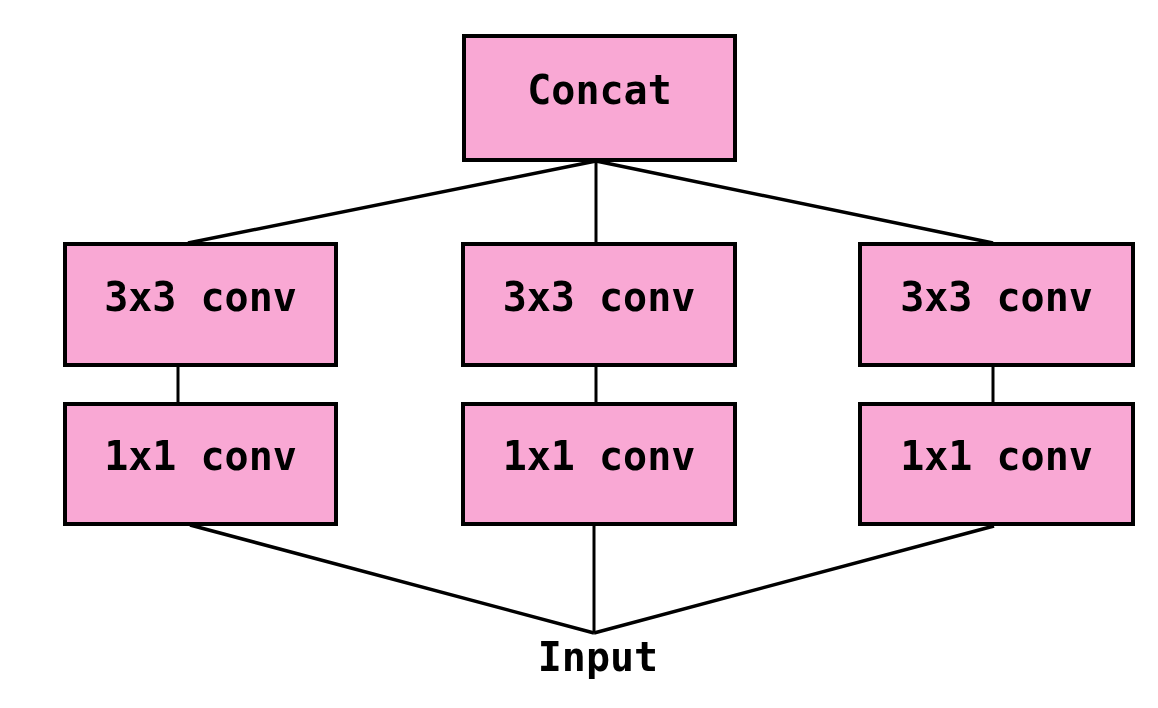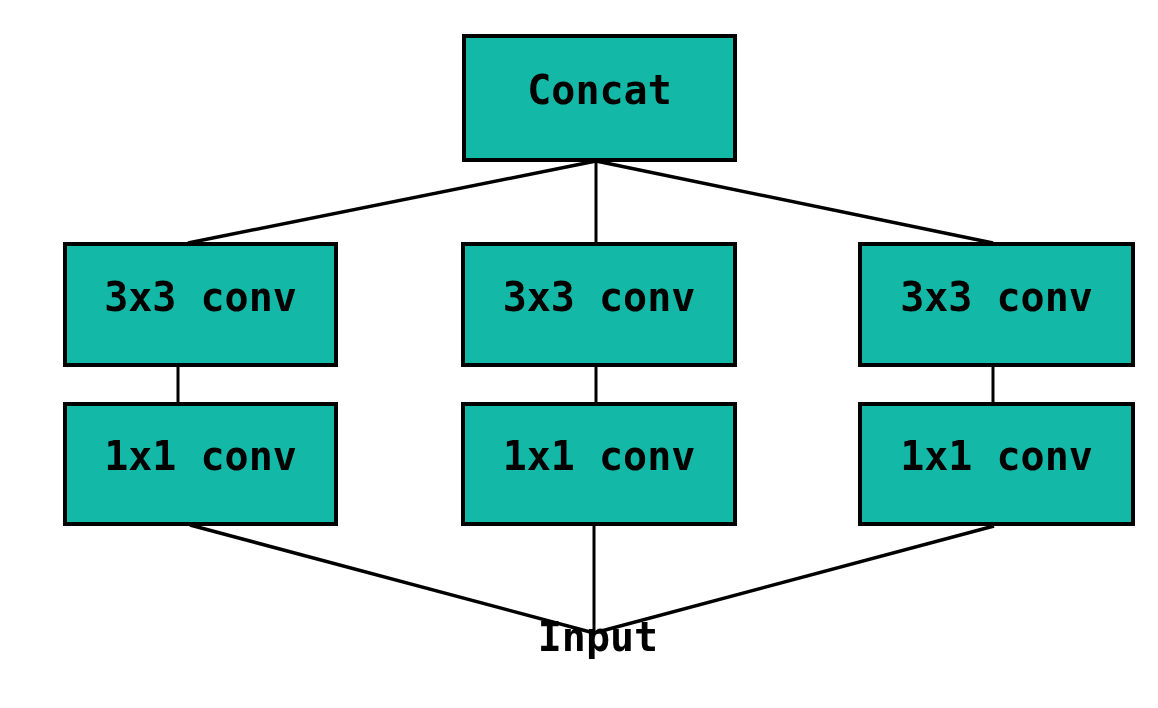--- a/index.html
+++ b/index.html
@@ -25,21 +25,21 @@
   }
   .edges line {
     stroke: #000000;
   }
   .edge-fan { stroke-width: 3.5; }
   .edge-connector { stroke-width: 3; }
   .node {
     position: absolute;
     box-sizing: border-box;
     border: 4px solid #000000;
-    background: #14b8a6;
+    background: #f9a8d4;
     display: flex;
     align-items: center;
     justify-content: center;
     padding-bottom: 16px; 
   }
   .node-label {
     font-size: 40px;
     font-weight: bold;
     letter-spacing: 0px;
     white-space: pre;
@@ -51,21 +51,21 @@
   .node-b2-c3   { left: 461px; top: 242px; width: 276px; height: 125px; }
   .node-b3-c3   { left: 858px; top: 242px; width: 277px; height: 125px; }
   
   .node-b1-c1   { left: 63px;  top: 402px; width: 275px; height: 124px; }
   .node-b2-c1   { left: 461px; top: 402px; width: 276px; height: 124px; }
   .node-b3-c1   { left: 858px; top: 402px; width: 277px; height: 124px; }
   
   .input-label {
     position: absolute;
     left: 440px;
-    top: 614px;
+    top: 634px;
     width: 316px;
     text-align: center;
     font-size: 40px;
     font-weight: bold;
     white-space: pre;
   }
 </style>
 </head>
 <body>
 

